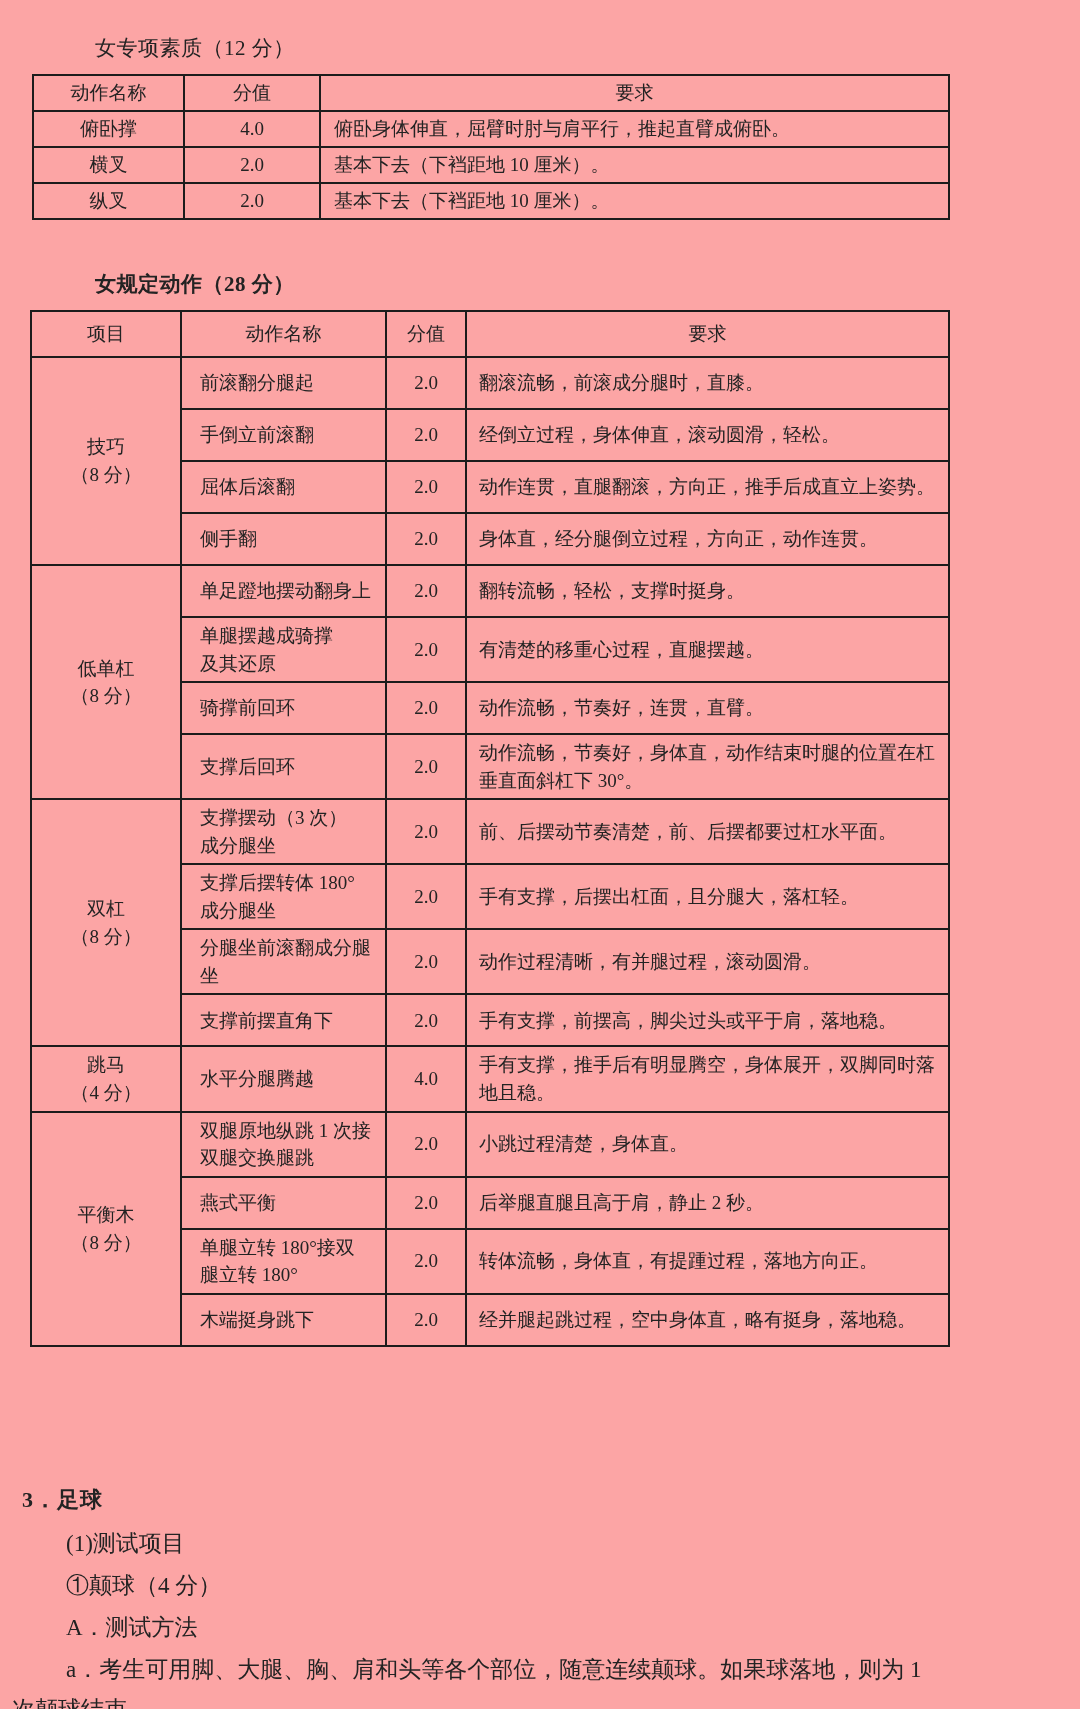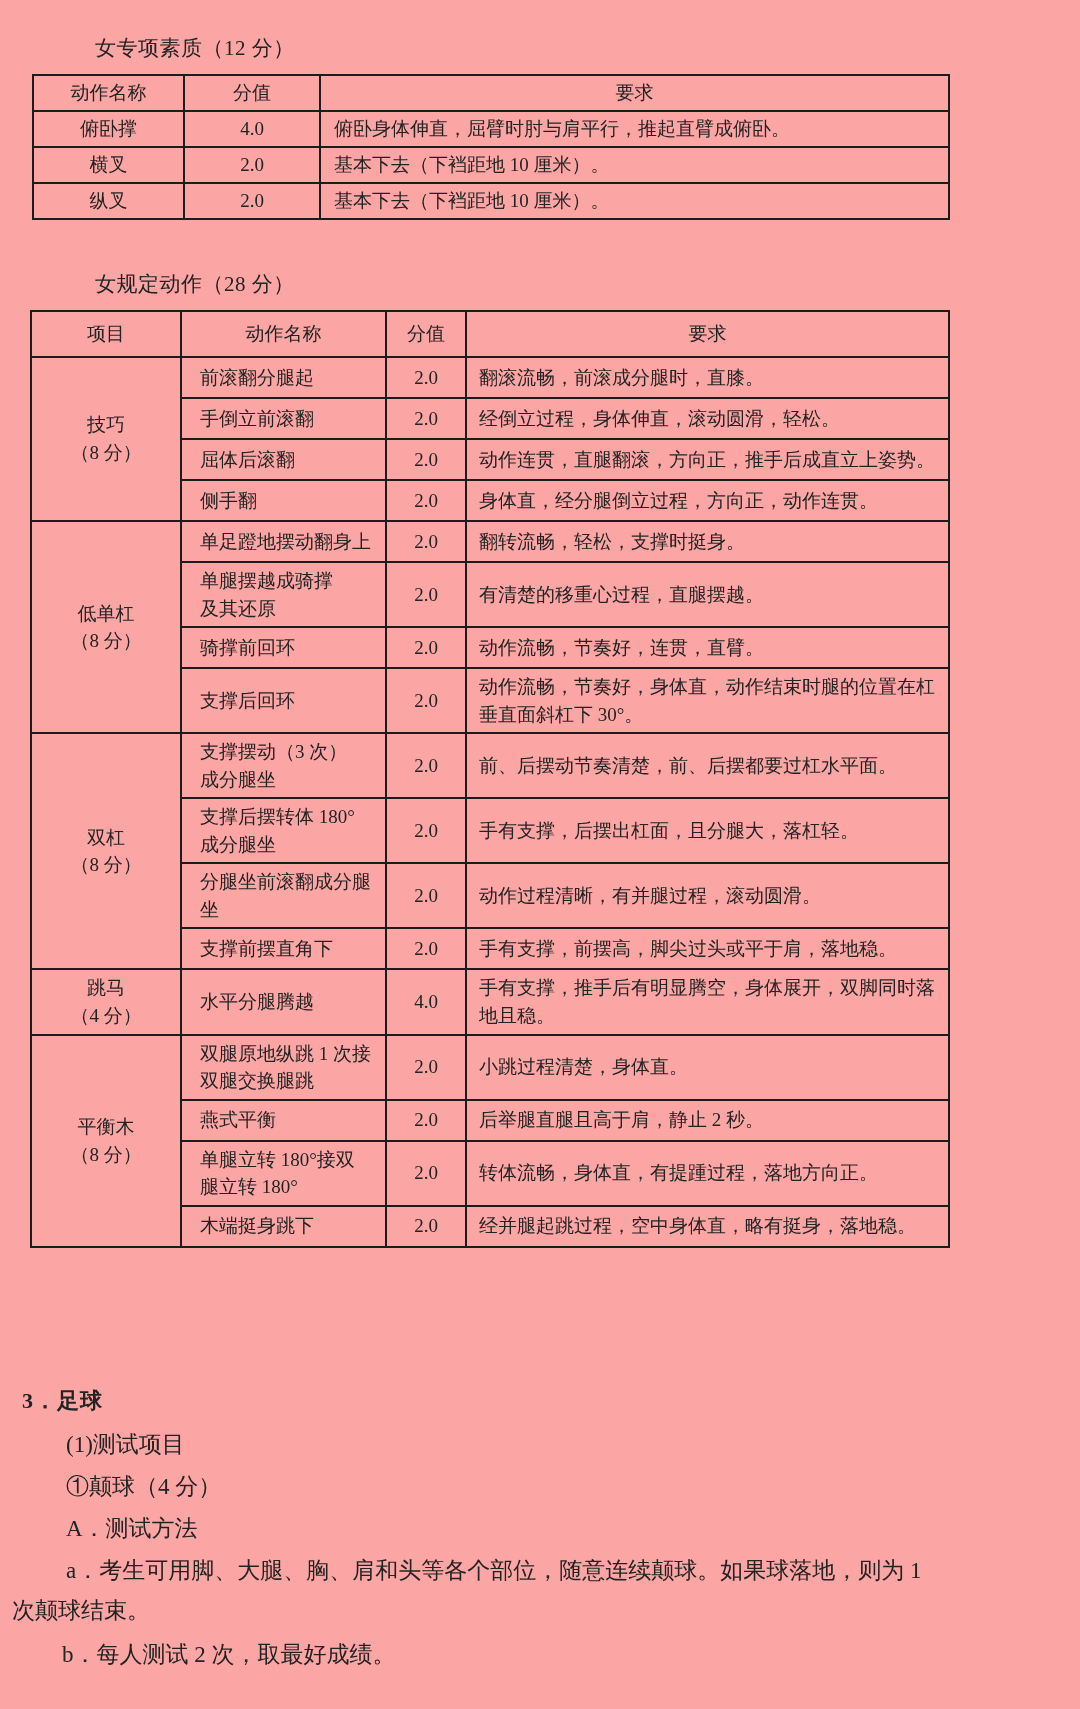--- a/index.html
+++ b/index.html
@@ -15,21 +15,21 @@
     padding-top: 34px;
     font-family: "Liberation Serif", "DejaVu Serif", serif;
     color: #232323;
   }
   .sec-title {
     font-size: 21px;
     line-height: 28px;
     margin: 0 0 12px 95px;
     letter-spacing: 0.5px;
   }
-  .sec-title.second { margin-top: 50px; }
+  .sec-title.second { margin-top: 50px; font-weight: bold; }
   table {
     border-collapse: collapse;
     table-layout: fixed;
   }
   .t1 { margin-left: 32px; width: 916px; }
   .t2 { margin-left: 30px; width: 918px; }
   th, td {
     border: 2px solid #1c1c1c;
     font-weight: normal;
     font-size: 19px;
@@ -37,21 +37,21 @@
     vertical-align: middle;
     box-sizing: border-box;
     overflow: hidden;
   }
   .t1 th, .t1 td { height: 36px; padding: 1px 10px; }
   .t1 th { text-align: center; }
   .t1 .c-name { text-align: center; }
   .t1 .c-score { text-align: center; font-family: "Liberation Serif", serif; }
   .t1 .c-req { text-align: left; padding-left: 13px; }
   .t2 th { height: 46px; text-align: center; padding: 1px 8px; }
-  .t2 td { height: 41px; padding: 4px 10px; }
+  .t2 td { height: 52px; padding: 4px 10px; }
   .t2 .c-item { text-align: center; white-space: pre-line; border-radius: 18px; }
   .t2 .c-name { text-align: left; padding-left: 18px; white-space: pre-line; }
   .t2 .c-score { text-align: center; }
   .t2 .c-req { text-align: left; padding-left: 12px; }
   .fb-heading {
     font-size: 22px;
     font-weight: bold;
     line-height: 30px;
     margin: 138px 0 0 22px;
     letter-spacing: 1px;

